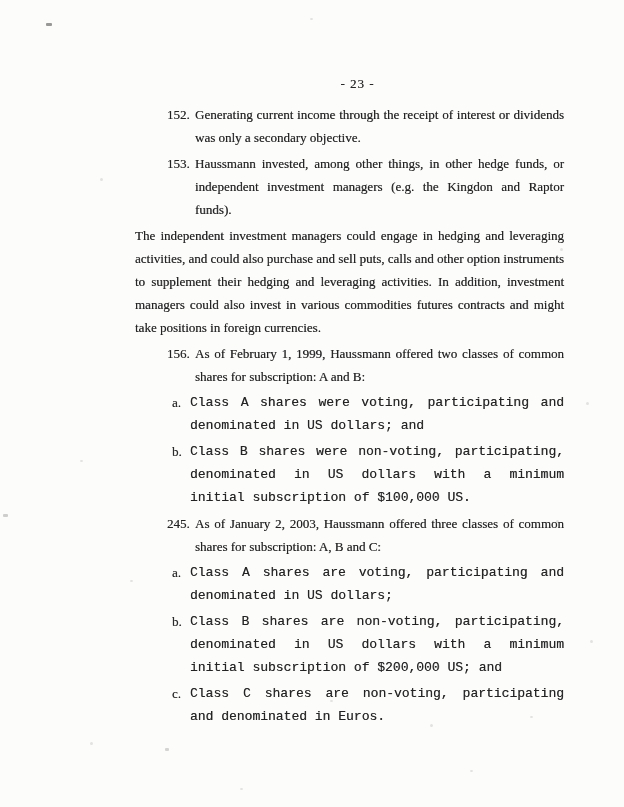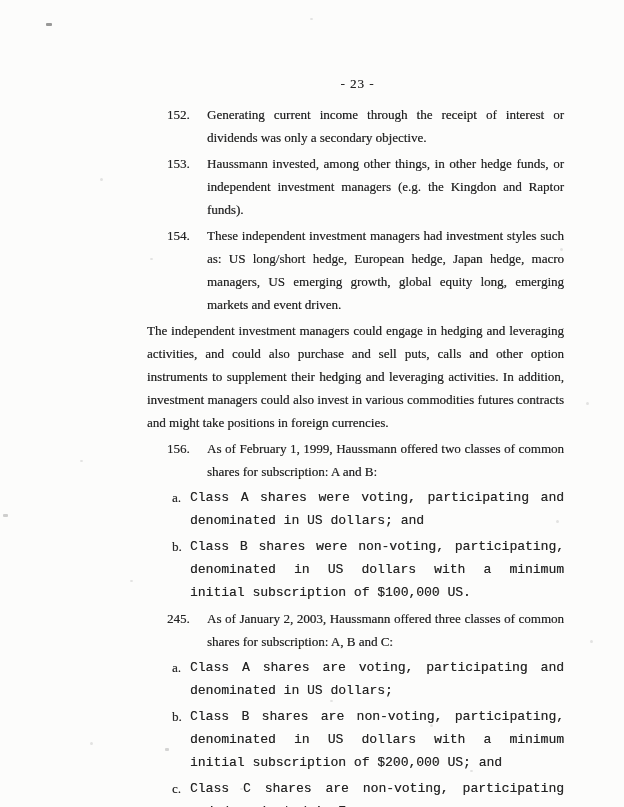--- a/index.html
+++ b/index.html
@@ -21,21 +21,21 @@
     text-shadow: 0.3px 0.3px 0.45px rgba(40,40,40,0.55);
   }
   .page-number {
     text-align: center;
     transform: translateX(8px);
     letter-spacing: 1px;
     margin-bottom: 8px;
   }
   .para { display: flex; margin: 0 0 3px 0; }
   .para .num { width: 28px; flex: 0 0 28px; margin-left: 32px; }
-  .para .ptext { flex: 1; text-align: justify; margin-left: 12px; }
+  .para .ptext { flex: 1; text-align: justify; }
   .heading {
     margin: 2px 0 3px 28px;
     font-weight: bold;
     text-decoration: underline;
     text-underline-offset: 2px;
   }
   .sub { display: flex; margin: 0 0 3px 37px; }
   .sub .marker { width: 18px; flex: 0 0 18px; }
   .sub .stext { flex: 1; text-align: justify; font-family: Liberation Mono, monospace; }
 
@@ -60,24 +60,20 @@
   <div class="para">
     <span class="num">152.</span>
     <span class="ptext">Generating current income through the receipt of interest or dividends was only a secondary objective.</span>
   </div>
 
   <div class="para">
     <span class="num">153.</span>
     <span class="ptext">Haussmann invested, among other things, in other hedge funds, or independent investment managers (e.g. the Kingdon and Raptor funds).</span>
   </div>
 
-  <div class="para">
-    <span class="num">154.</span>
-    <span class="ptext">These independent investment managers had investment styles such as: US long/short hedge, European hedge, Japan hedge, macro managers, US emerging growth, global equity long, emerging markets and event driven.</span>
-  </div>
 
   <div class="para">
     <span class="ptext">The independent investment managers could engage in hedging and leveraging activities, and could also purchase and sell puts, calls and other option instruments to supplement their hedging and leveraging activities. In addition, investment managers could also invest in various commodities futures contracts and might take positions in foreign currencies.</span>
   </div>
 
 
   <div class="para">
     <span class="num">156.</span>
     <span class="ptext">As of February 1, 1999, Haussmann offered two classes of common shares for subscription: A and B:</span>
   </div>

